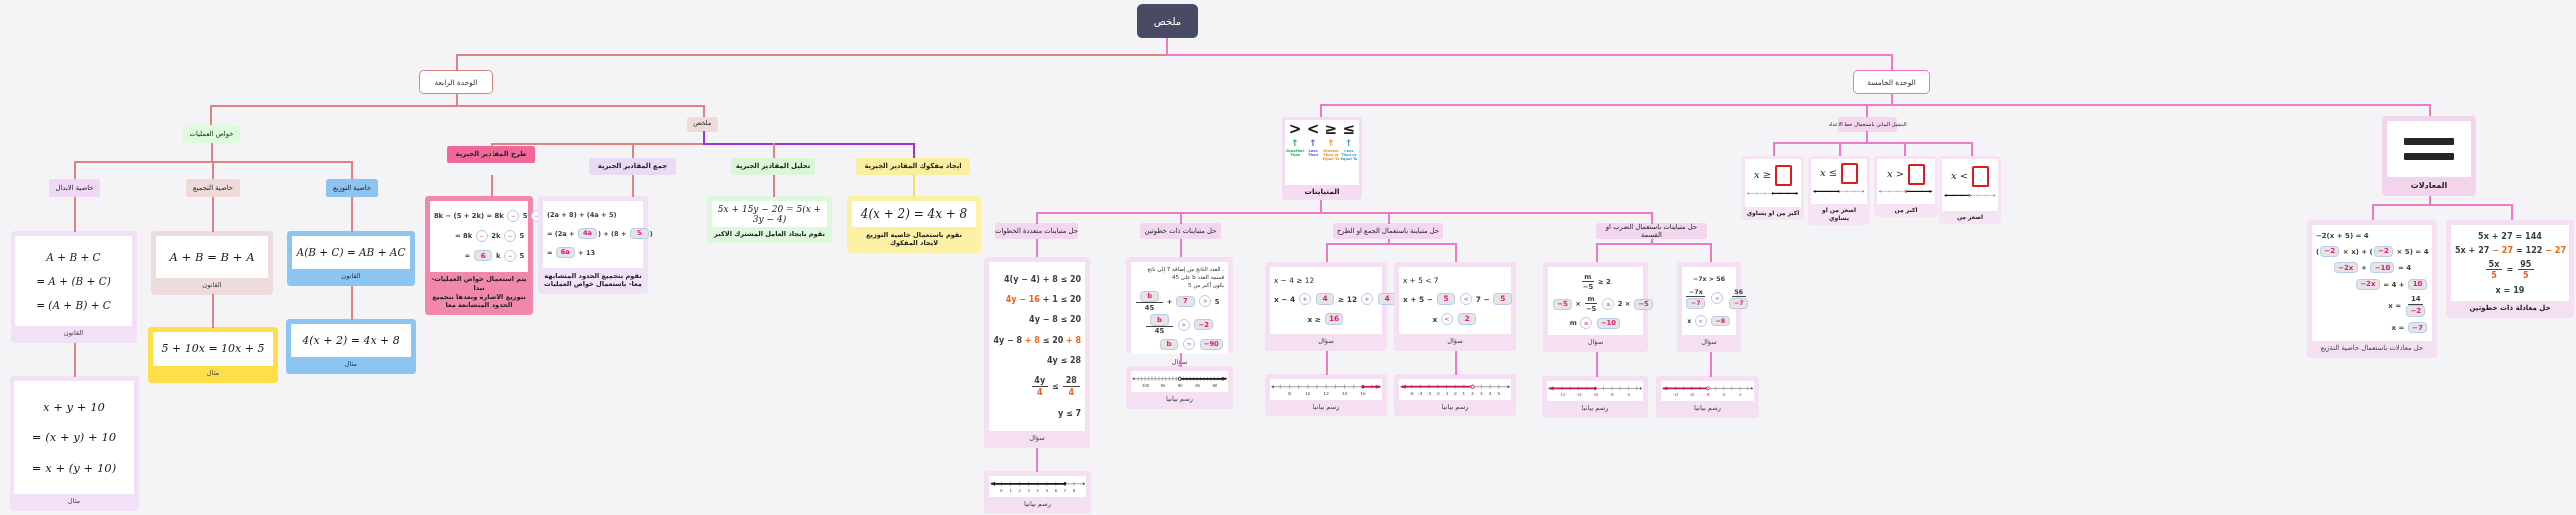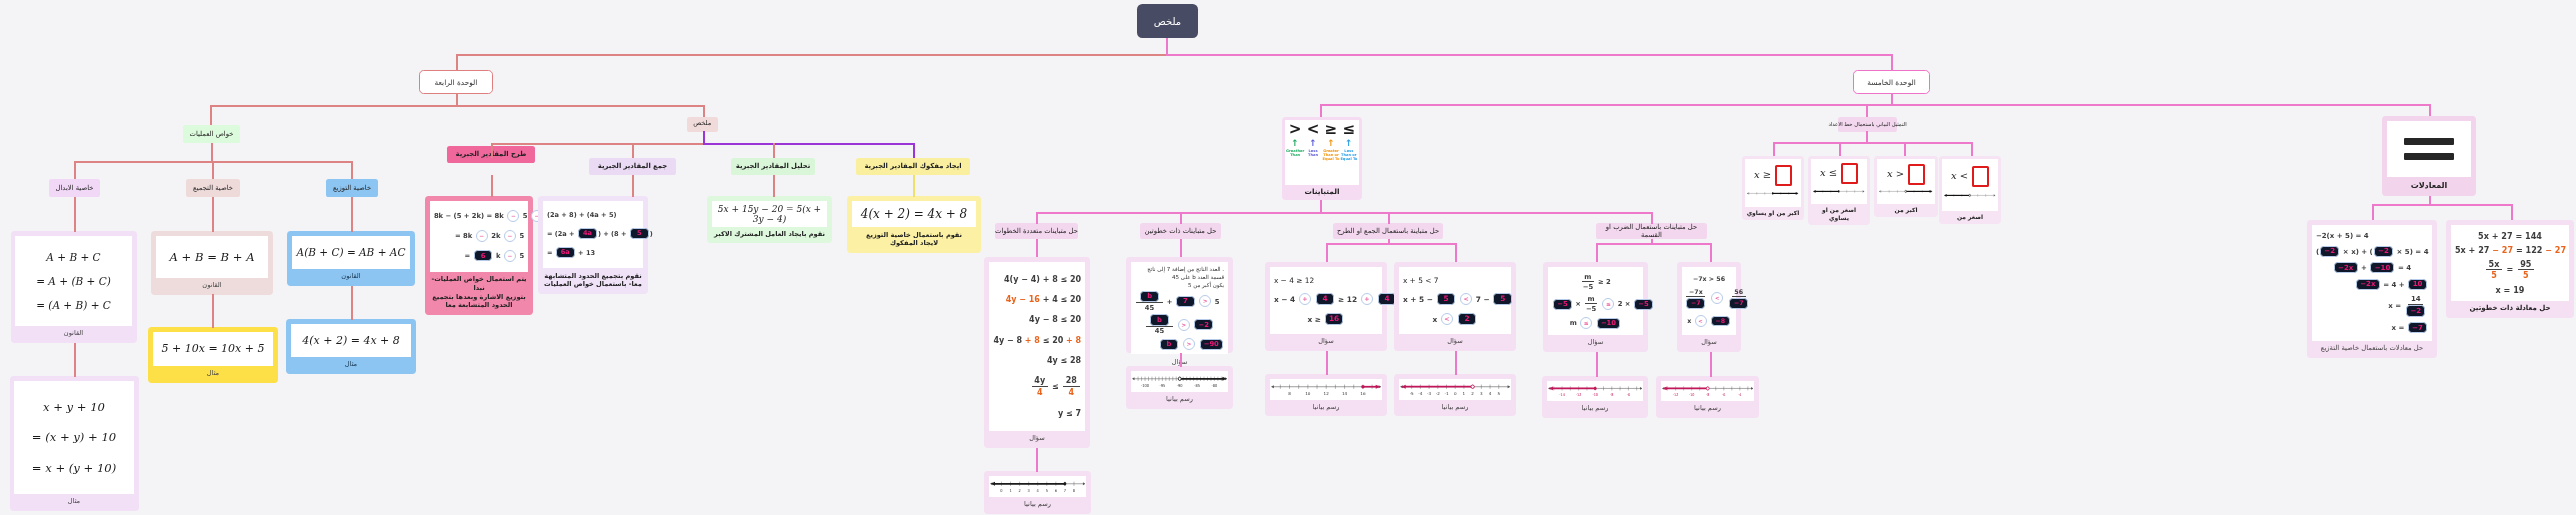--- a/index.html
+++ b/index.html
@@ -14,21 +14,21 @@
   .chipb{font-weight:700;}
   .card{border-radius:3.7px;display:flex;flex-direction:column;padding:4.7px;}
   .inner{background:#fff;flex:1;display:flex;flex-direction:column;justify-content:space-evenly;padding:3.2px 4.2px;box-sizing:border-box;}
   .cap{text-align:center;font-size:6.6px;color:#444;padding-top:3.2px;line-height:1.35;}
   .capb{font-weight:700;color:#222;}
   .mathserif{font-family:"DejaVu Serif",serif;font-style:italic;color:#1b1b1b;text-align:center;}
   .mline{white-space:nowrap;color:#3d3d3d;font-weight:600;padding:1.1px 0;}
   .al-l{text-align:left}.al-c{text-align:center}.al-r{text-align:right}
   .tk-o{color:#e8641c;}
   .tk-strong{font-weight:400;color:#1f1f1f;}
-  .tk-b{display:inline-flex;align-items:center;justify-content:center;min-width:10.5px;padding:0.5px 3.2px;background:#0f172a;
+  .tk-b{display:inline-flex;align-items:center;justify-content:center;min-width:10.5px;padding:0.5px 3.2px;background:#e5e5e5;
         border:0.8px solid #b5cbe9;border-radius:3.7px;color:#ec1677;font-weight:700;margin:0 1.1px;}
   .tk-c{display:inline-flex;align-items:center;justify-content:center;width:10px;height:10px;background:#fff;
         border:0.8px solid #b5cbe9;border-radius:50%;color:#ee5f9f;font-weight:700;margin:0 1.1px;font-size:0.85em;}
   .frac{display:inline-flex;flex-direction:column;align-items:center;vertical-align:middle;margin:0 1.6px;line-height:1.25;}
   .fn{border-bottom:0.8px solid #444;padding:0 2.6px;}
   .fd{padding-top:0.5px;}
   .nlwrap{width:100%;height:100%;}
   .nlwrap svg{display:block;width:100%;height:100%;}
   .nlbox .inner{padding:1.1px;}
   .redbox{display:inline-block;width:12.6px;height:17px;border:2.6px solid #e01b1b;border-radius:1.6px;margin-left:4.2px;vertical-align:middle;}
@@ -208,21 +208,21 @@
 <div class="abs chip" style="left:1333px;top:223px;width:110px;height:16px;background:#f3d7ee">
   <span class="rtl">حل متباينة باستعمال الجمع او الطرح</span>
 </div>
 <div class="abs chip" style="left:1596px;top:223px;width:111px;height:16px;background:#f3d7ee">
   <span class="rtl">حل متباينات باستعمال الضرب او القسمة</span>
 </div>
 
 <div class="abs card" style="left:984px;top:257px;width:106px;height:191px;background:#f5dff2">
   <div class="inner" style="font-size:8px">
       <div class="mline al-r"><span>4(y − 4) + 8 ≤ 20</span></div>
-      <div class="mline al-r"><span class="tk-o">4y − 16</span><span> + 4 ≤ 20</span></div>
+      <div class="mline al-r"><span class="tk-o">4y − 16</span><span> + 1 ≤ 20</span></div>
       <div class="mline al-r"><span>4y − 8 ≤ 20</span></div>
       <div class="mline al-r"><span>4y − 8 </span><span class="tk-o">+ 8</span><span> ≤ 20 </span><span class="tk-o">+ 8</span></div>
       <div class="mline al-r"><span>4y ≤ 28</span></div>
       <div class="mline al-r"><span class="frac">
           <span class="fn"><span>4y</span></span>
           <span class="fd"><span class="tk-o">4</span></span>
         </span><span> ≤ </span><span class="frac">
           <span class="fn"><span>28</span></span>
           <span class="fd"><span class="tk-o">4</span></span>
         </span></div>

